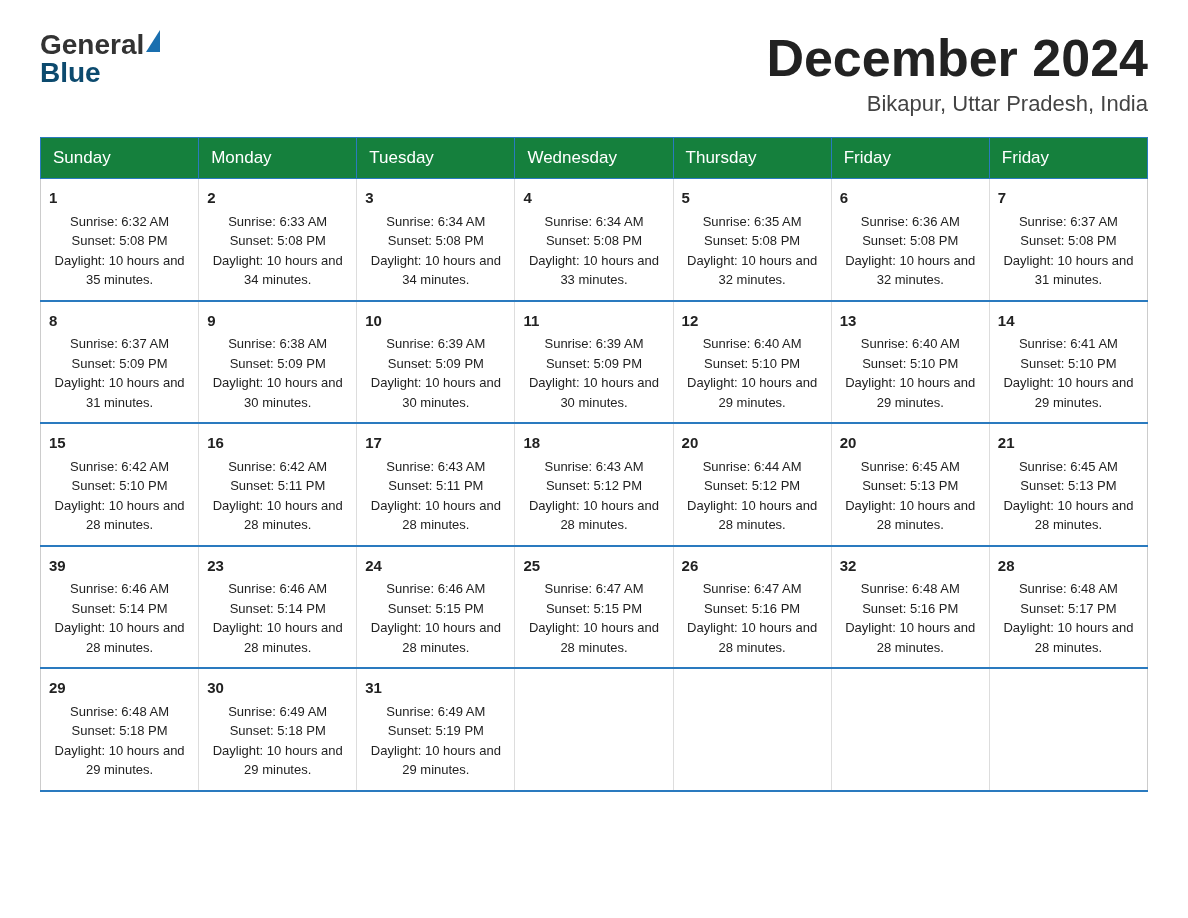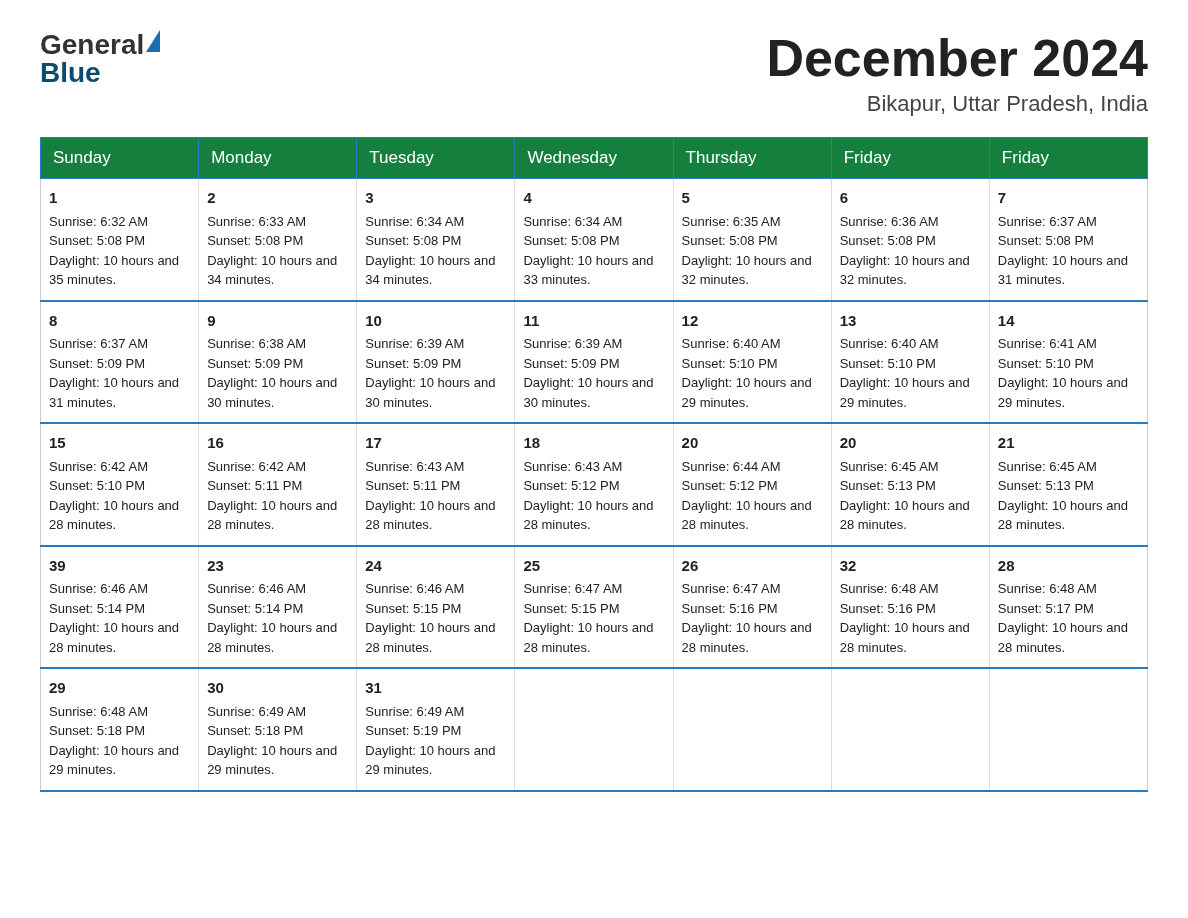--- a/index.html
+++ b/index.html
@@ -83,20 +83,21 @@
     tbody tr td:last-child { border-right: 1px solid #ccc; }
     .day-num {
       font-size: 15px;
       font-weight: bold;
       display: block;
       margin-bottom: 2px;
     }
     .day-info {
       font-size: 13px;
       color: #222;
+      text-align: center;
     }
     .empty-cell {
       background: #fff;
     }
   </style>
 </head>
 <body>
 
 <div class="header">
   <div class="logo">

